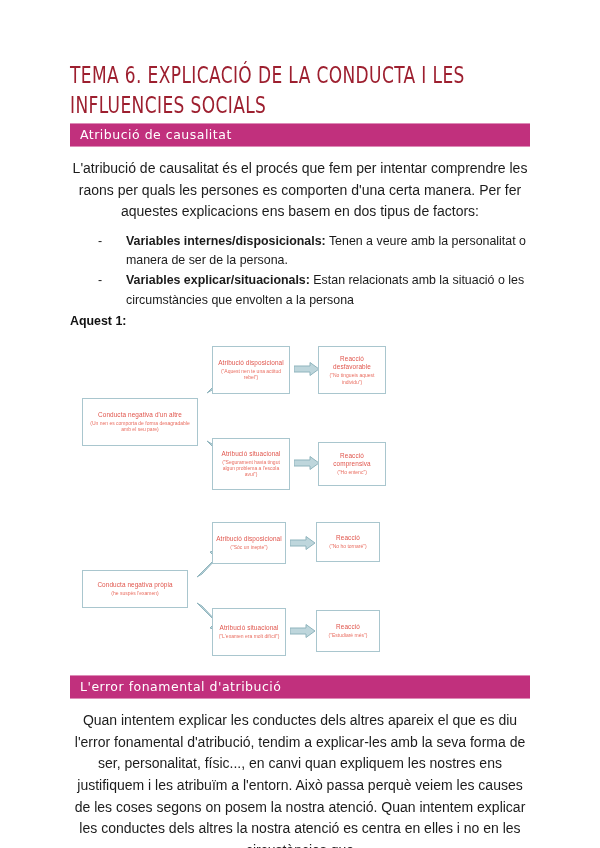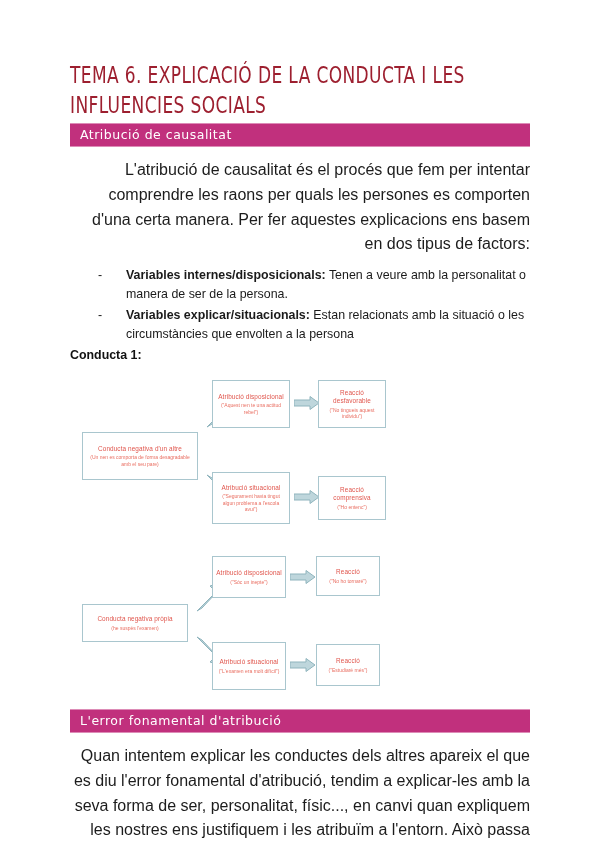--- a/index.html
+++ b/index.html
@@ -49,24 +49,24 @@
     font-weight: 400;
     letter-spacing: 0.5px;
     margin: 0 0 10px 0;
     transform: scaleY(1.05);
     transform-origin: left center;
   }
   .section-bar.second { margin-top: 0; }
 
   
   p.body {
-    font-size: 16px;
+    font-size: 14px;
     line-height: 1.55;
     margin: 12px 0 9px 0;
-    text-align: right;
+    text-align: center;
     color: #1c1c1c;
   }
   ul.bullets {
     list-style: none;
     margin: 0 0 4px 0;
     padding: 0 0 0 28px;
   }
   ul.bullets li {
     font-size: 12.4px;
     line-height: 1.55;
@@ -157,21 +157,21 @@
     <li>
       <span class="dash">-</span>
       <b>Variables internes/disposicionals:</b><span> Tenen a veure amb la personalitat o manera de ser de la persona.</span>
     </li>
     <li>
       <span class="dash">-</span>
       <b>Variables explicar/situacionals:</b><span> Estan relacionats amb la situació o les circumstàncies que envolten a la persona</span>
     </li>
   </ul>
 
-  <p class="example-label">Conducta 1:</p>
+  <p class="example-label">Aquest 1:</p>
 
   <div class="diagram one">
 
     <div class="dbox" style="left:16px; top:60px; width:116px; height:48px;">
       <div class="t1">Conducta negativa d'un altre</div>
       <div class="t2">(Un nen es comporta de forma desagradable amb el seu pare)</div>
     </div>
 
     <svg class="arrow-d" style="left:138px; top:18px;" viewBox="0 0 40 40">
       <polygon points="3,37 22,18 16,12 34,6 29,24 23,18 8,34" fill="#bed6dc" stroke="#8fb4bd" stroke-width="1"></polygon>

